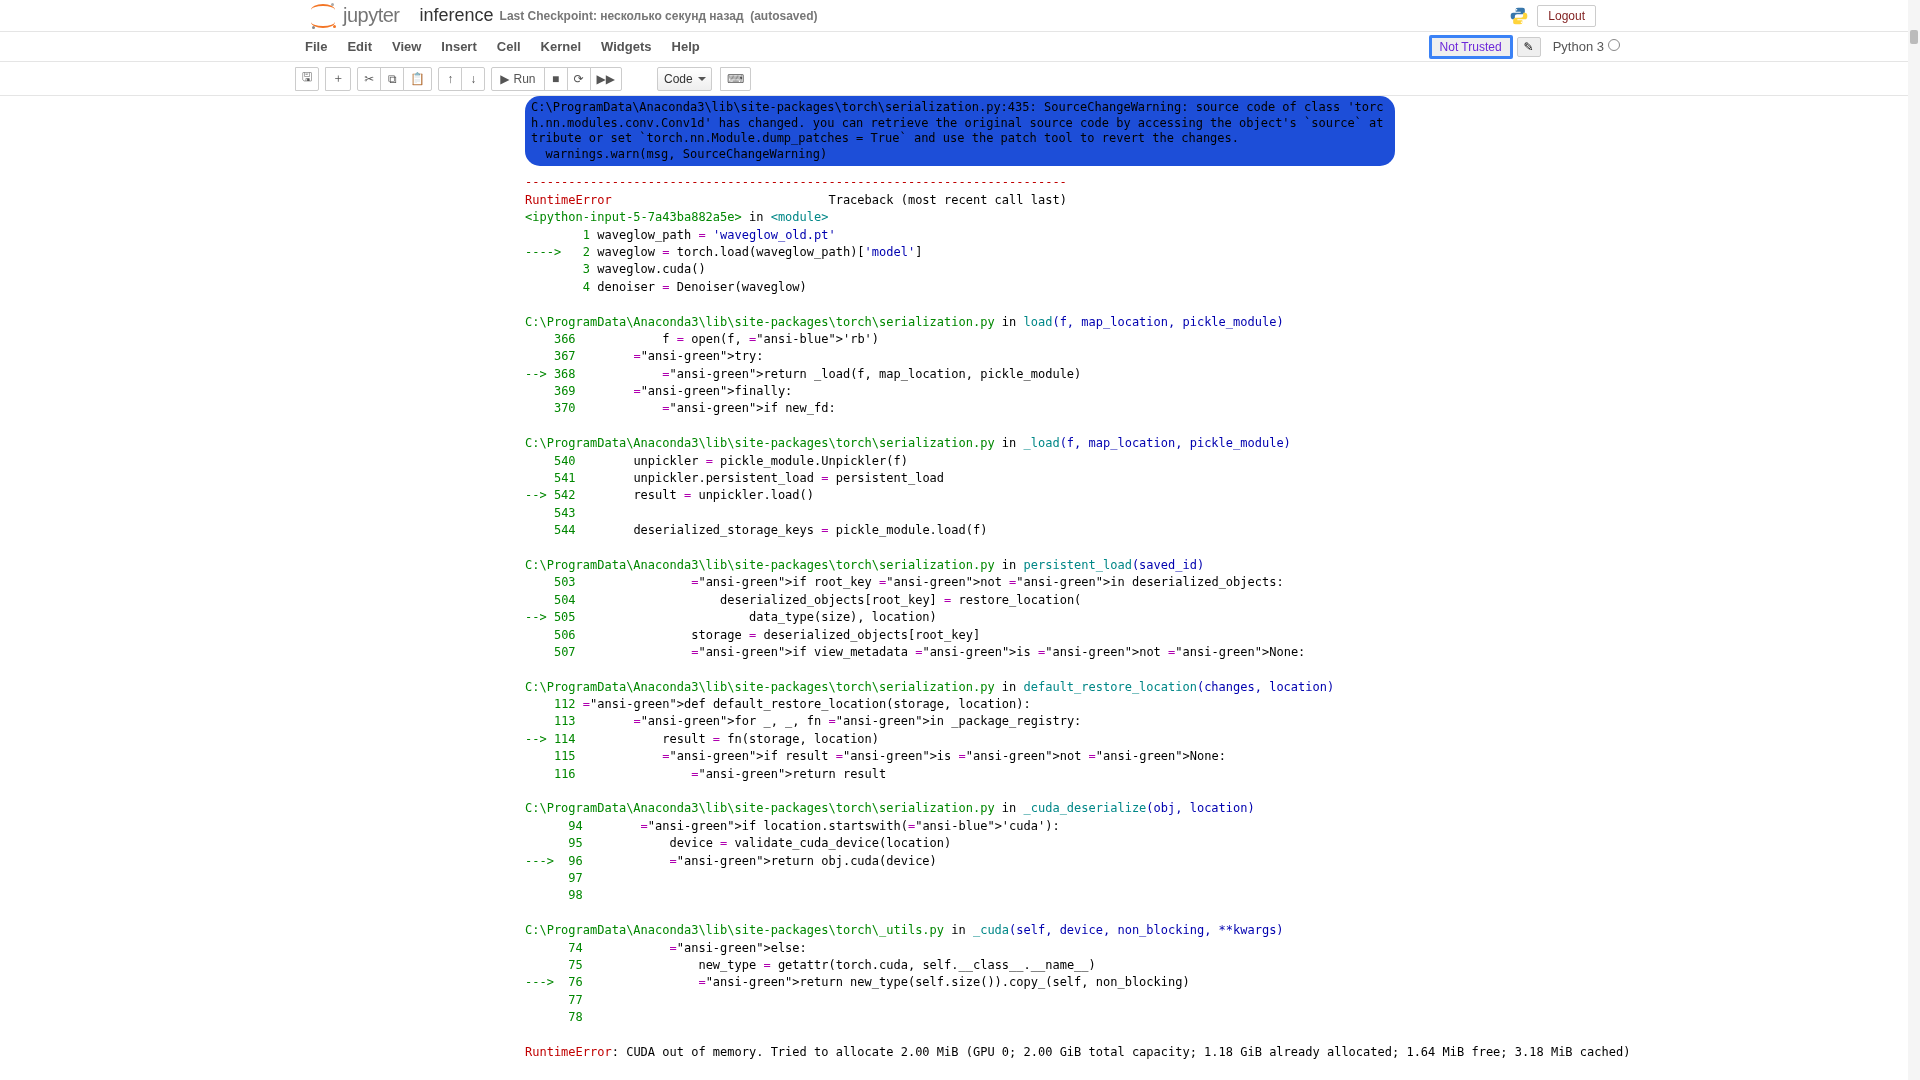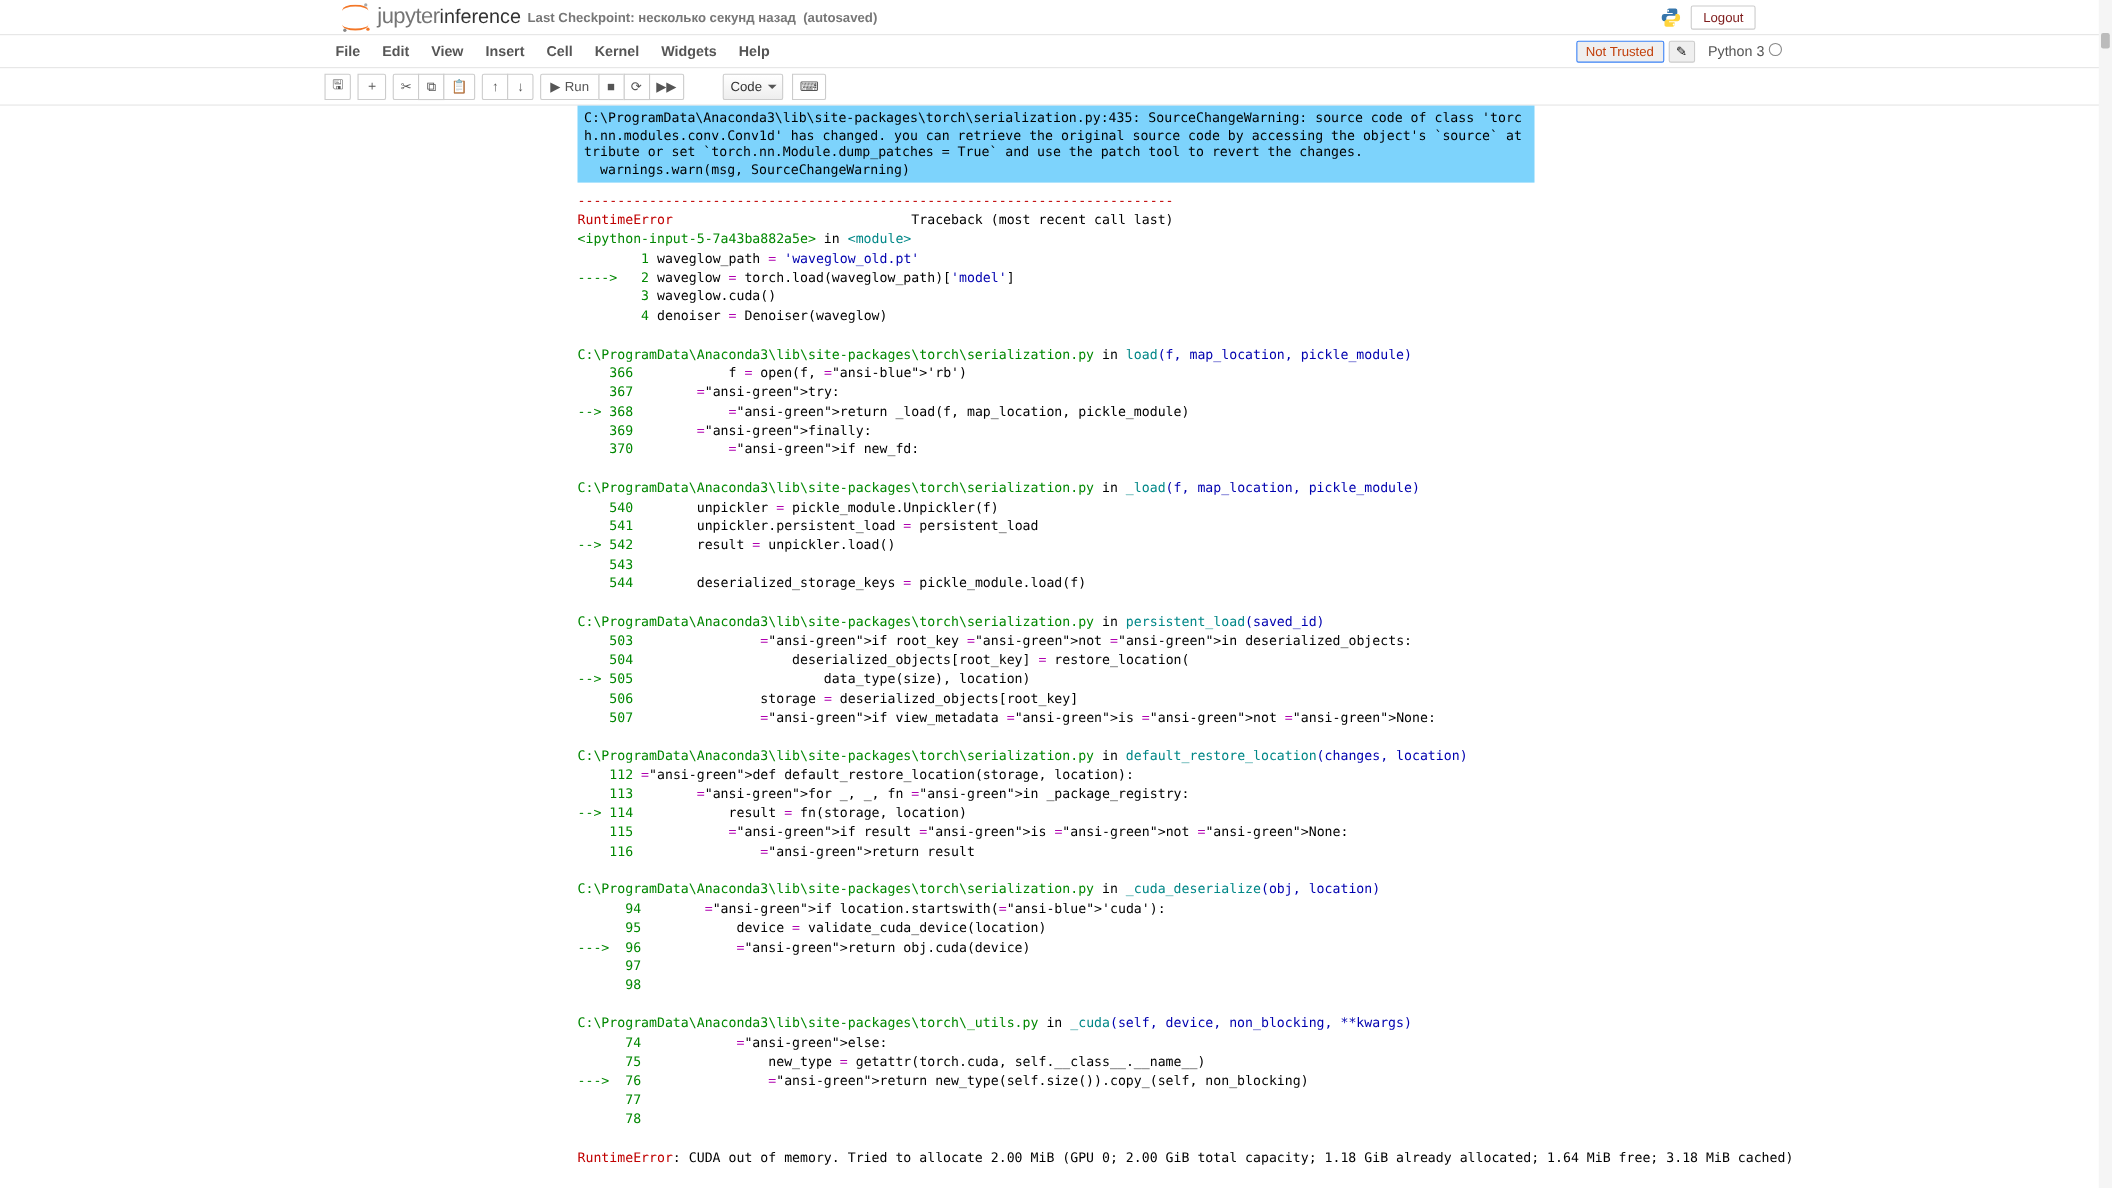--- a/index.html
+++ b/index.html
@@ -55,21 +55,21 @@
     width: 3px; height: 3px;
     border-radius: 50%;
     background: #888;
   }
   .jupyter-logo .dot1 { top: 1px; right: 3px; background: #aaa; }
   .jupyter-logo .dot2 { bottom: 1px; left: 3px; background: #888; }
   .jupyter-logo .dot3 { bottom: 2px; right: 1px; background: #f37626; }
   .notebook-name {
     font-size: 18px;
     color: #333;
-    margin-left: 0;
+    margin-left: 20px;
     font-weight: 400;
   }
   .checkpoint {
     font-size: 12px;
     color: #777;
     margin-left: 6px;
     font-weight: bold;
   }
   .header-right {
     margin-left: auto;
@@ -108,25 +108,25 @@
     cursor: pointer;
     font-weight: bold;
   }
   .menubar-right {
     margin-left: auto;
     display: flex;
     align-items: center;
     gap: 4px;
   }
   .not-trusted {
-    border: 1px solid #3b82f6;
+    border: 3px solid #3b82f6;
     border-radius: 2px;
     padding: 2px 8px;
     font-size: 12px;
-    color: #c2410c;
+    color: #6d28d9;
     cursor: pointer;
   }
   .edit-pencil {
     border: 1px solid #ccc;
     border-radius: 2px;
     padding: 2px 6px;
     font-size: 12px;
     cursor: pointer;
   }
   .kernel-indicator {
@@ -205,21 +205,21 @@
     background: #fae6e6;
     padding: 4px 6px;
     white-space: pre-wrap;
     word-break: break-all;
     font-family: monospace;
     font-size: 12px;
     line-height: 1.3;
   }
   .output-warning { background: #fff4f4; }
   .output-warning { background: #f9ebeb; }
-  .output-warning { background: #7dd3fc; }
+  .output-warning { background: #1d4ed8; border-radius: 15px; }
   .traceback {
     padding: 8px 0;
     font-family: "DejaVu Sans Mono", Menlo, Consolas, monospace;
     font-size: 12px;
     line-height: 1.45;
     white-space: pre;
     color: #000;
   }
   .ansi-red { color: #c00000; font-weight: normal; }
   .ansi-green { color: #008700; }

